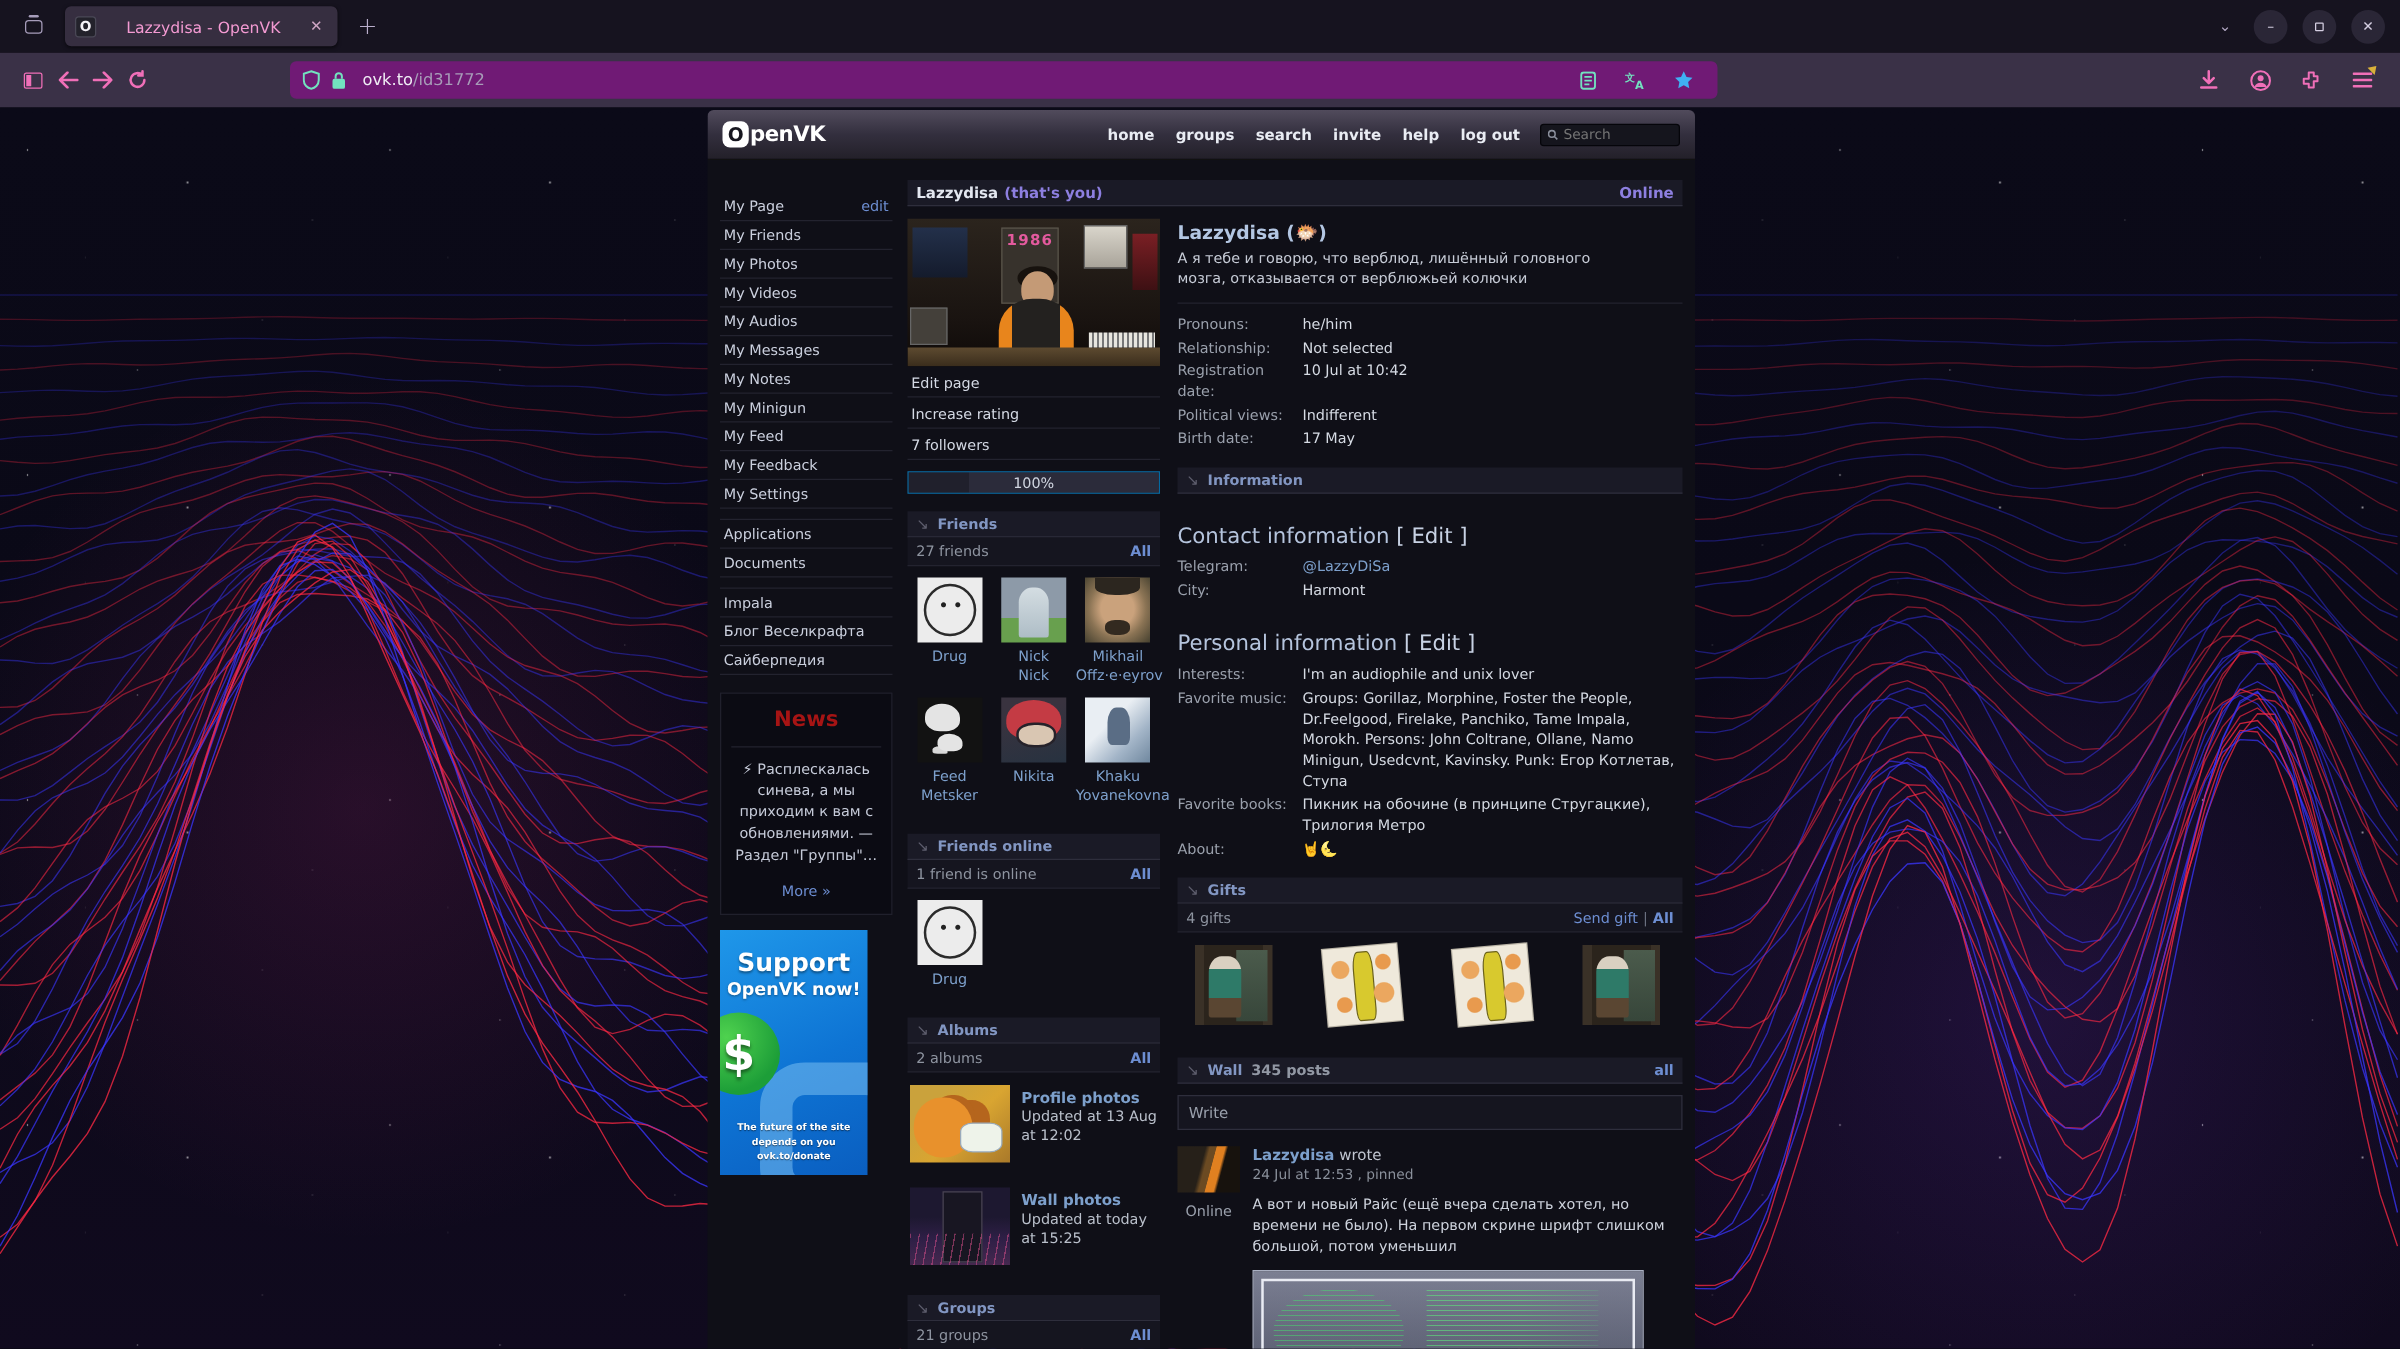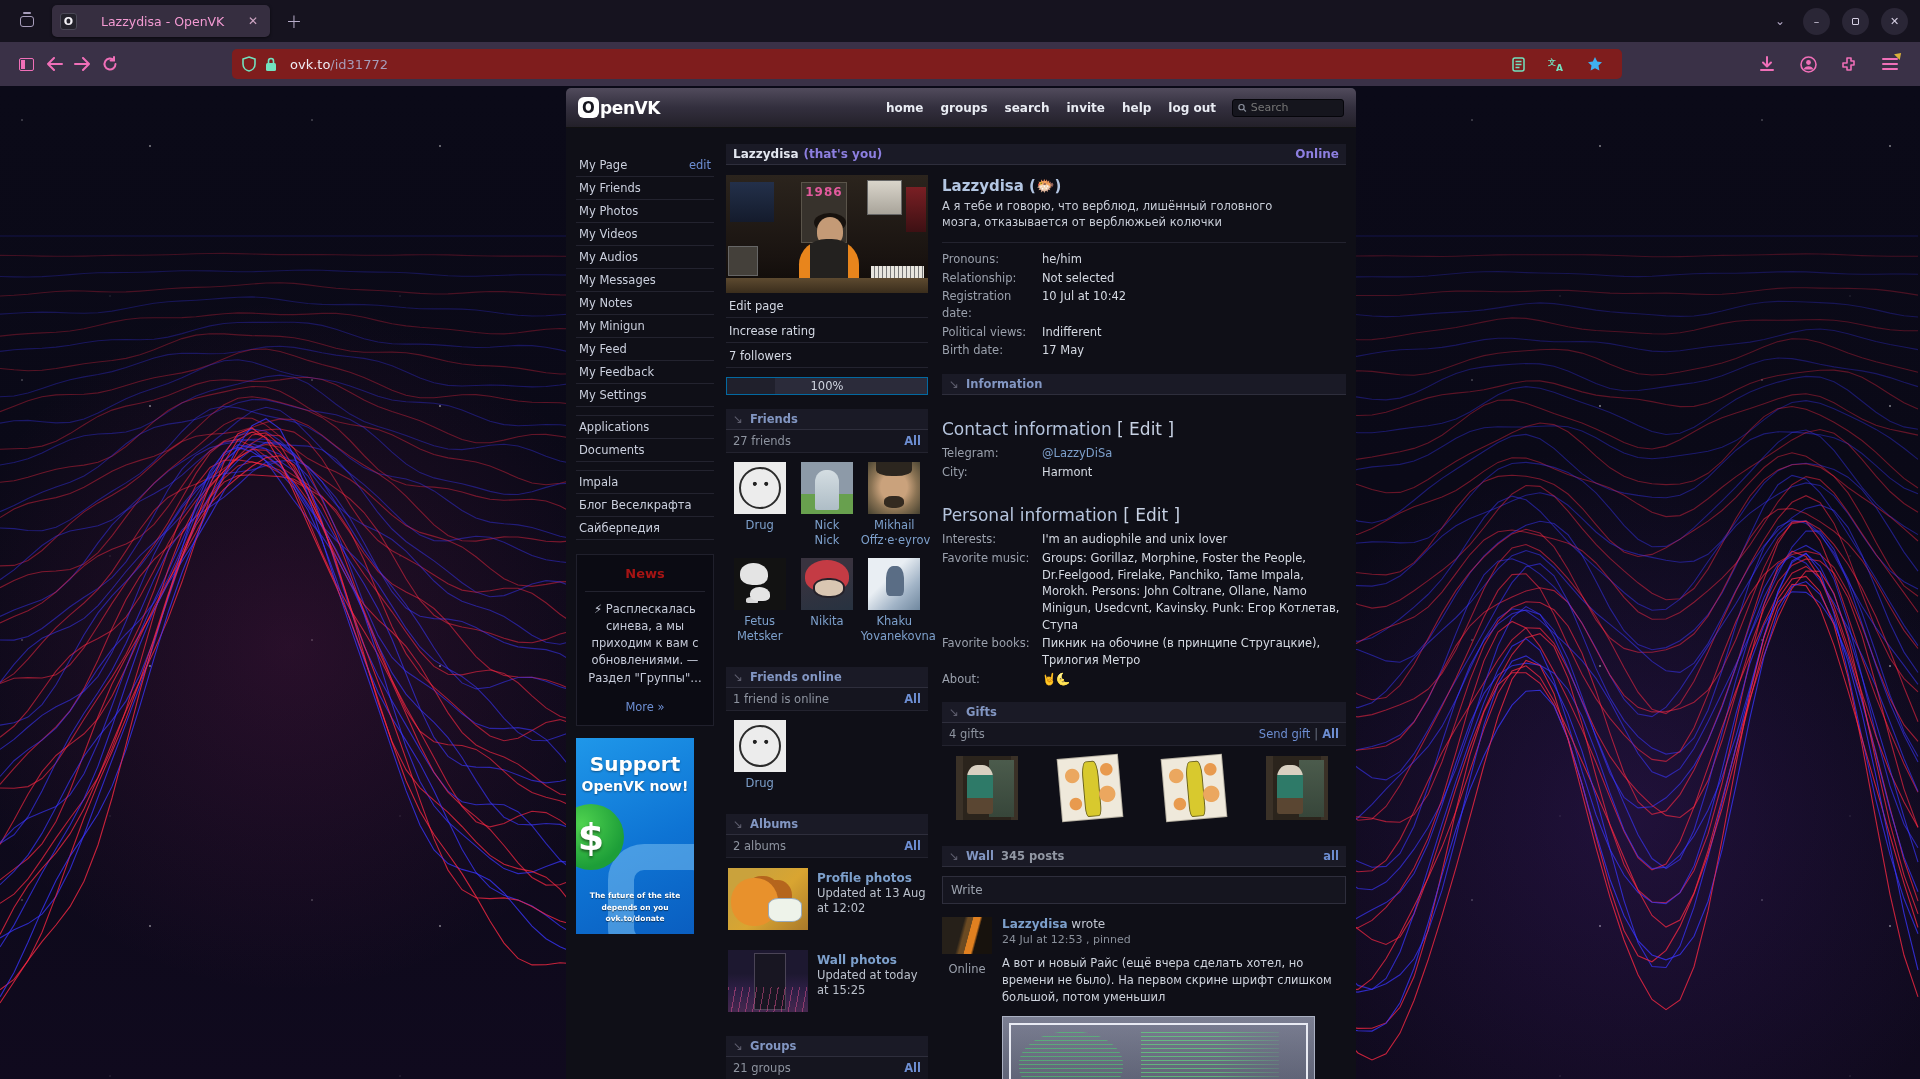--- a/index.html
+++ b/index.html
@@ -17,21 +17,21 @@
   .newtab{margin-left:10px;color:#b9aecb;font-size:19px;font-weight:300;padding:0 6px;}
   .tb-right{margin-left:auto;display:flex;align-items:center;gap:12px;padding-right:12px;}
   .chev{color:#b2a8c4;font-size:12px;margin-right:6px;}
   .winbtn{width:27px;height:27px;border-radius:50%;background:#2a2636;color:#d5cfe2;display:flex;align-items:center;justify-content:center;font-size:11px;}
   .winbtn .sq{width:7px;height:7px;border:1.6px solid #d5cfe2;border-radius:1px;}
   .toolbar{height:44px;background:#3a3147;display:flex;align-items:center;padding-left:12px;}
   .tbicon{width:28px;height:28px;display:flex;align-items:center;justify-content:center;color:#f06fb8;font-size:16px;border-radius:4px;position:relative;}
   .tbicon svg{display:block;}
   .sidebar-glyph{width:15px;height:13px;border:1.8px solid #f06fb8;border-radius:2px;position:relative;}
   .sidebar-glyph:before{content:'';position:absolute;left:1.5px;top:1px;bottom:1px;width:4px;background:#f06fb8;}
-  .urlbar{margin-left:108px;width:1390px;height:30px;background:#7f1d1d;border-radius:5px;display:flex;align-items:center;padding:0 10px;}
+  .urlbar{margin-left:108px;width:1142px;height:30px;background:#701a75;border-radius:5px;display:flex;align-items:center;padding:0 10px;}
   .urlicon{color:#72e2bf;margin-right:9px;display:flex;align-items:center;}
   .urltext{font-size:13px;color:#efecf4;margin-left:4px;flex:1;white-space:nowrap;}
   .urltext .path{color:#a79cb8;}
   .url-right{display:flex;align-items:center;gap:14px;}
   .menu-badge{position:absolute;top:2px;right:1px;width:0;height:0;border-left:4px solid transparent;border-right:4px solid transparent;border-bottom:6px solid #d9b13a;transform:rotate(45deg);}
   
   .page{position:relative;width:1920px;height:993px;overflow:hidden;background:linear-gradient(180deg,#0b0a18 0%,#0a0917 40%,#100a1e 100%);}
   .stars{position:absolute;inset:0;background-image:
     radial-gradient(1.5px 1.5px at 22px 34px,rgba(255,255,255,.85),transparent 60%),
     radial-gradient(1px 1px at 68px 120px,rgba(255,255,255,.5),transparent 60%),
@@ -53,21 +53,21 @@
   .nav-link{color:#e9ecf3;font-size:12px;font-weight:bold;}
   .ovk-search{margin-left:16px;width:112px;height:18px;background:#15151d;border:1px solid #05050a;border-radius:3px;display:flex;align-items:center;padding:0 5px;gap:4px;}
   .ovk-search input{background:transparent;border:none;outline:none;color:#9aa0ad;font-size:11px;width:100%;}
   .ovk-body{background:#0f0f17;padding:0 10px 20px 10px;display:flex;gap:12px;min-height:980px;}
   
   .sb{width:138px;flex-shrink:0;padding-top:26px;font-size:11.5px;}
   .sb-item{display:flex;justify-content:space-between;align-items:center;padding:4px 3px;border-bottom:1px solid #23232f;color:#cbd0de;cursor:pointer;}
   .sb-item.sep{margin-top:8px;border-top:1px solid #23232f;}
   .sb-extra{color:#6d8ed2;}
   .newsbox{margin-top:14px;background:#0b0b13;border:1px solid #20202c;padding:9px 8px;text-align:center;color:#c6cbd9;font-size:11.5px;line-height:1.5;}
-  .news-title{color:#a61414;font-weight:bold;font-size:13px;border-bottom:1px solid #23232f;padding-bottom:7px;margin-bottom:9px;}
+  .news-title{color:#a61414;font-weight:bold;font-size:17px;border-bottom:1px solid #23232f;padding-bottom:7px;margin-bottom:9px;}
   .news-more{display:block;margin-top:12px;color:#6d8ed2;}
   .banner{margin-top:12px;width:118px;height:196px;background:linear-gradient(155deg,#1f97e9 0%,#0e74d4 55%,#0a5ec0 100%);position:relative;overflow:hidden;cursor:pointer;}
   .banner .ring{position:absolute;right:-34px;bottom:-30px;width:120px;height:120px;border:26px solid rgba(120,190,240,.55);border-radius:36px;}
   .banner .t1{position:absolute;top:14px;width:100%;text-align:center;color:#fff;font-weight:800;font-size:20px;text-shadow:0 1px 2px #0006;}
   .banner .t2{position:absolute;top:40px;width:100%;text-align:center;color:#fff;font-weight:800;font-size:14px;text-shadow:0 1px 2px #0006;}
   .banner .coin{position:absolute;left:-18px;top:66px;width:66px;height:66px;border-radius:50%;background:radial-gradient(circle at 35% 30%,#4fd24f,#1d9e38 70%);display:flex;align-items:center;justify-content:center;color:#fff;font-size:38px;font-weight:bold;text-shadow:0 2px 3px #0007;}
   .banner .foot{position:absolute;bottom:10px;width:100%;text-align:center;color:#fff;font-weight:bold;font-size:7.5px;line-height:1.5;text-shadow:0 1px 1px #0008;}
   
   .main{flex:1;min-width:0;padding-top:16px;}
   .m-titlebar{background:#1a1a26;border-bottom:1px solid #2e2e3c;padding:3px 7px;display:flex;font-size:12px;font-weight:bold;}
@@ -466,21 +466,21 @@
                   <div class="fname">Nick</div>
                   <div class="fname">Nick</div>
                 </div>
                 <div class="fr">
                   <div class="pic art-mikhail"></div>
                   <div class="fname">Mikhail</div>
                   <div class="fname">Offz·e·eyrov</div>
                 </div>
                 <div class="fr">
                   <div class="pic art-fetus"></div>
-                  <div class="fname">Fetus</div>
+                  <div class="fname">Feed</div>
                   <div class="fname">Metsker</div>
                 </div>
                 <div class="fr">
                   <div class="pic art-nikita"></div>
                   <div class="fname">Nikita</div>
                 </div>
                 <div class="fr">
                   <div class="pic art-khaku"></div>
                   <div class="fname">Khaku</div>
                   <div class="fname">Yovanekovna</div>

